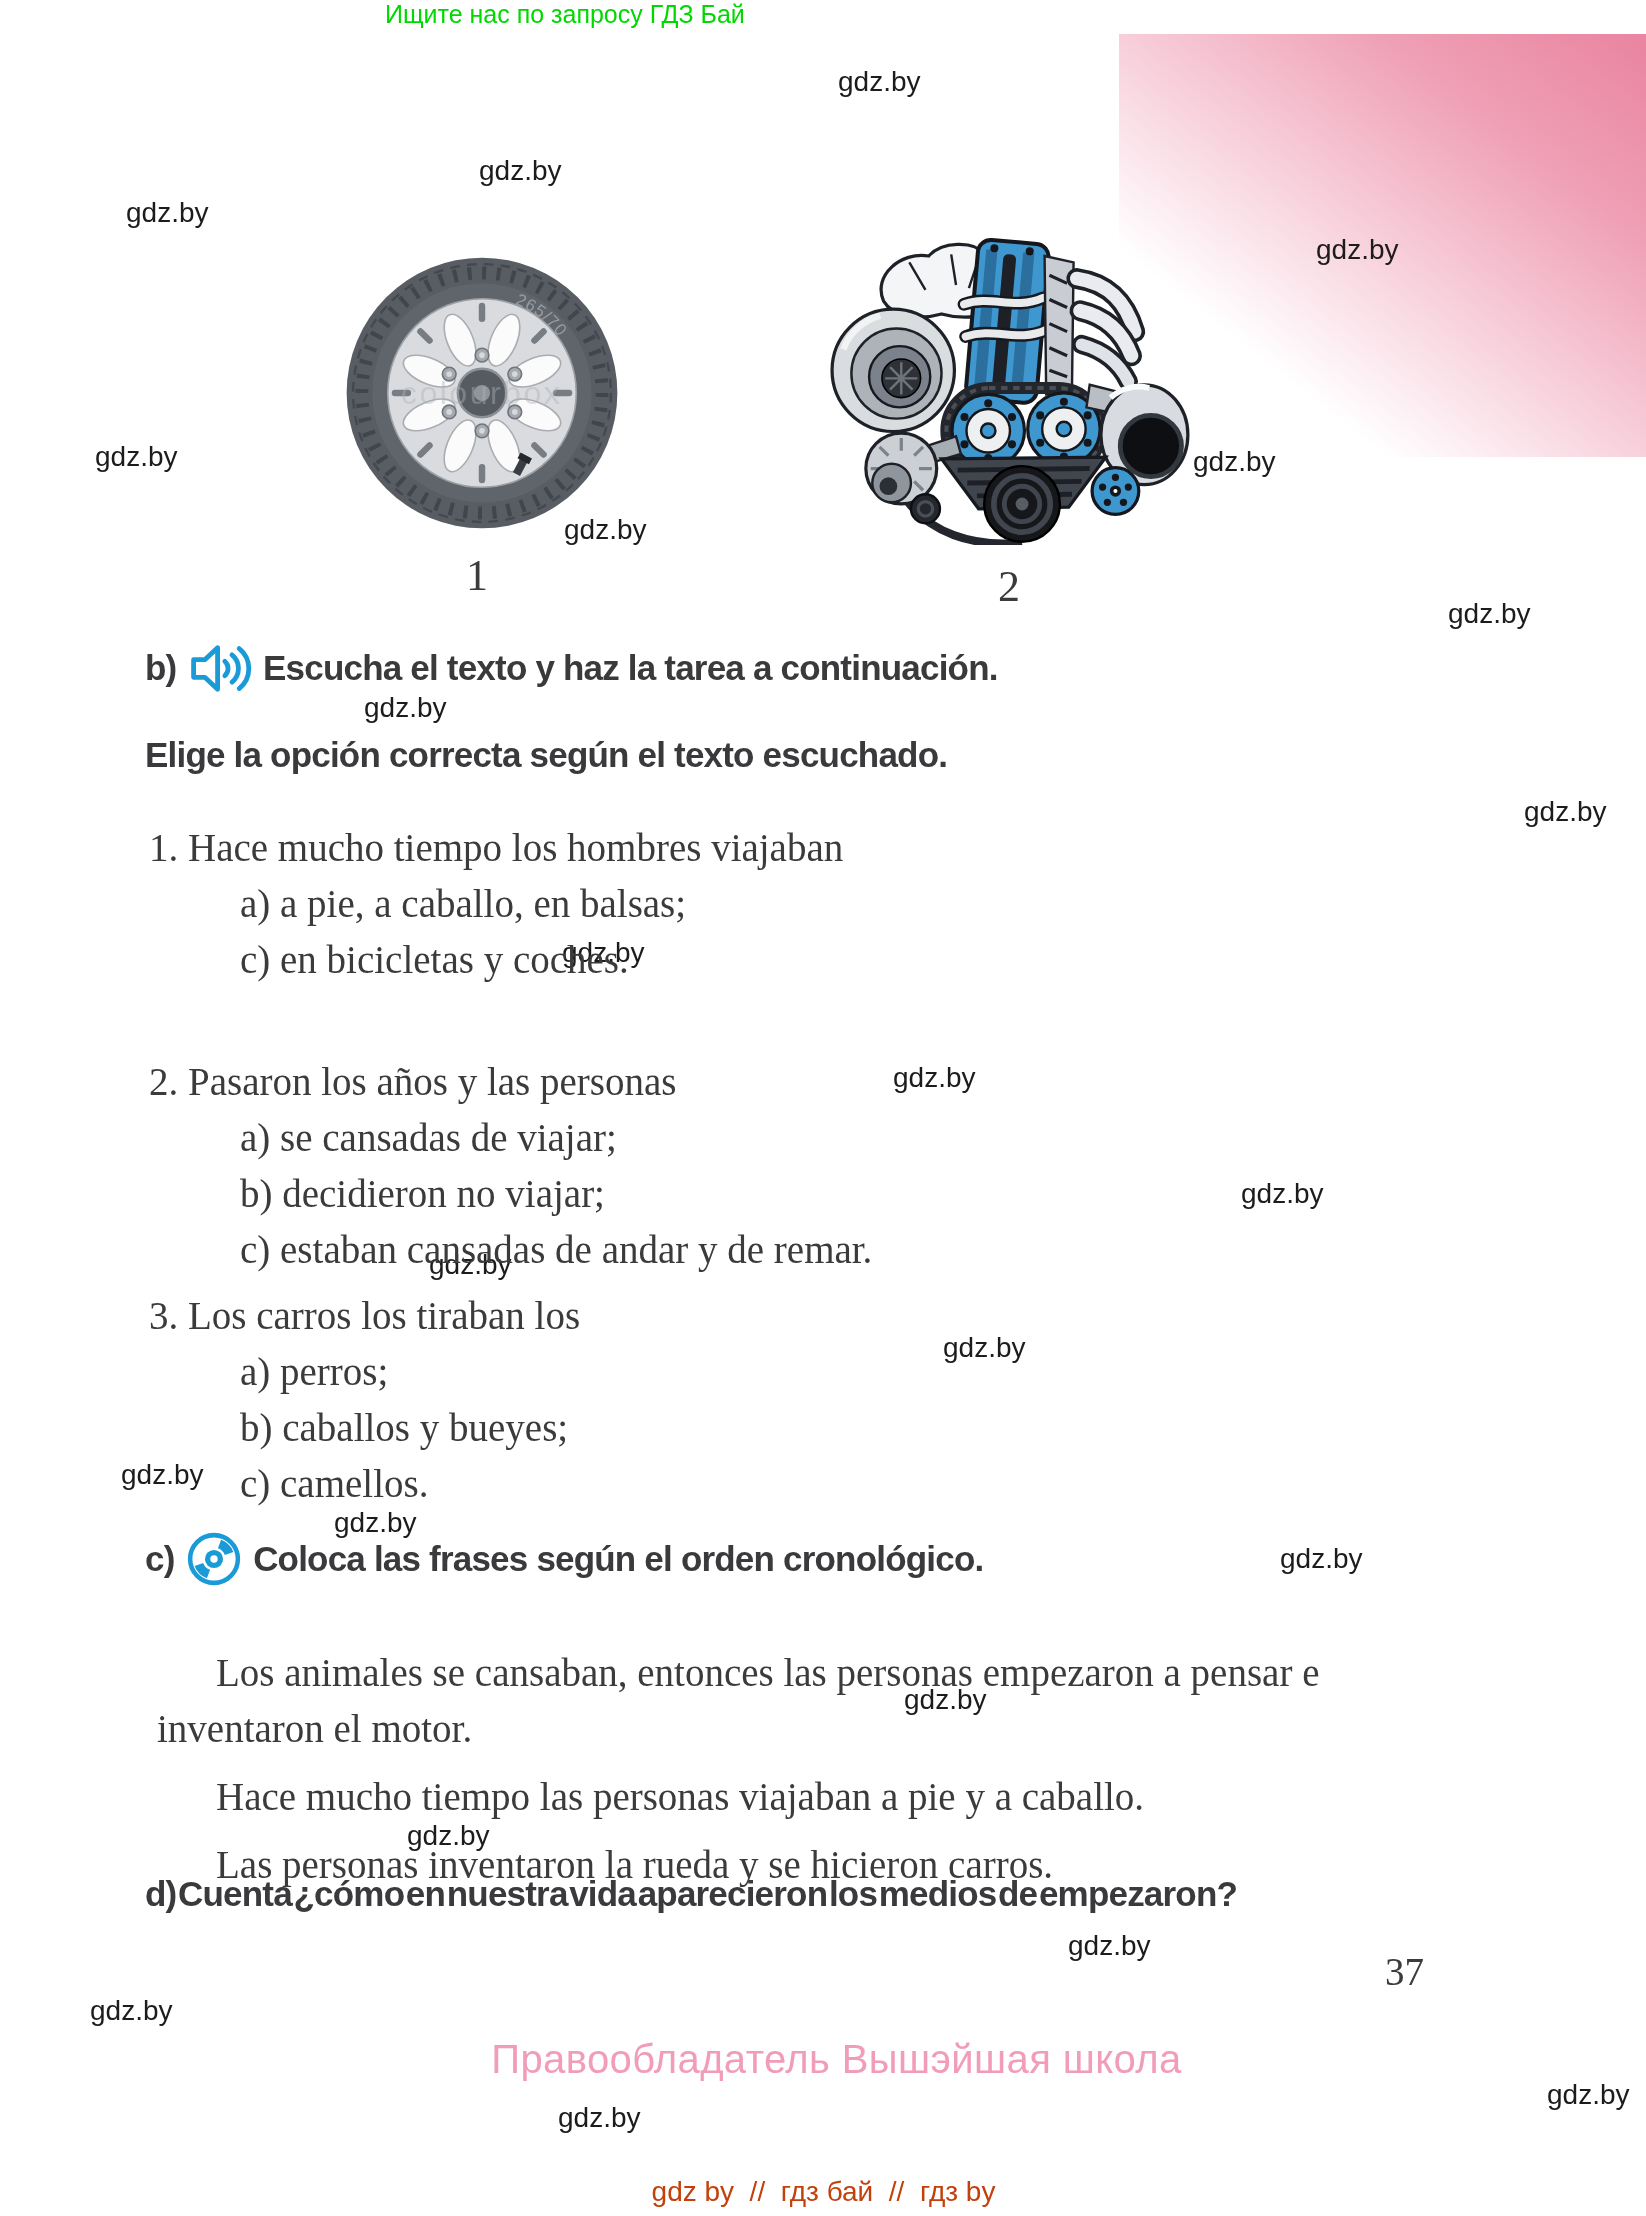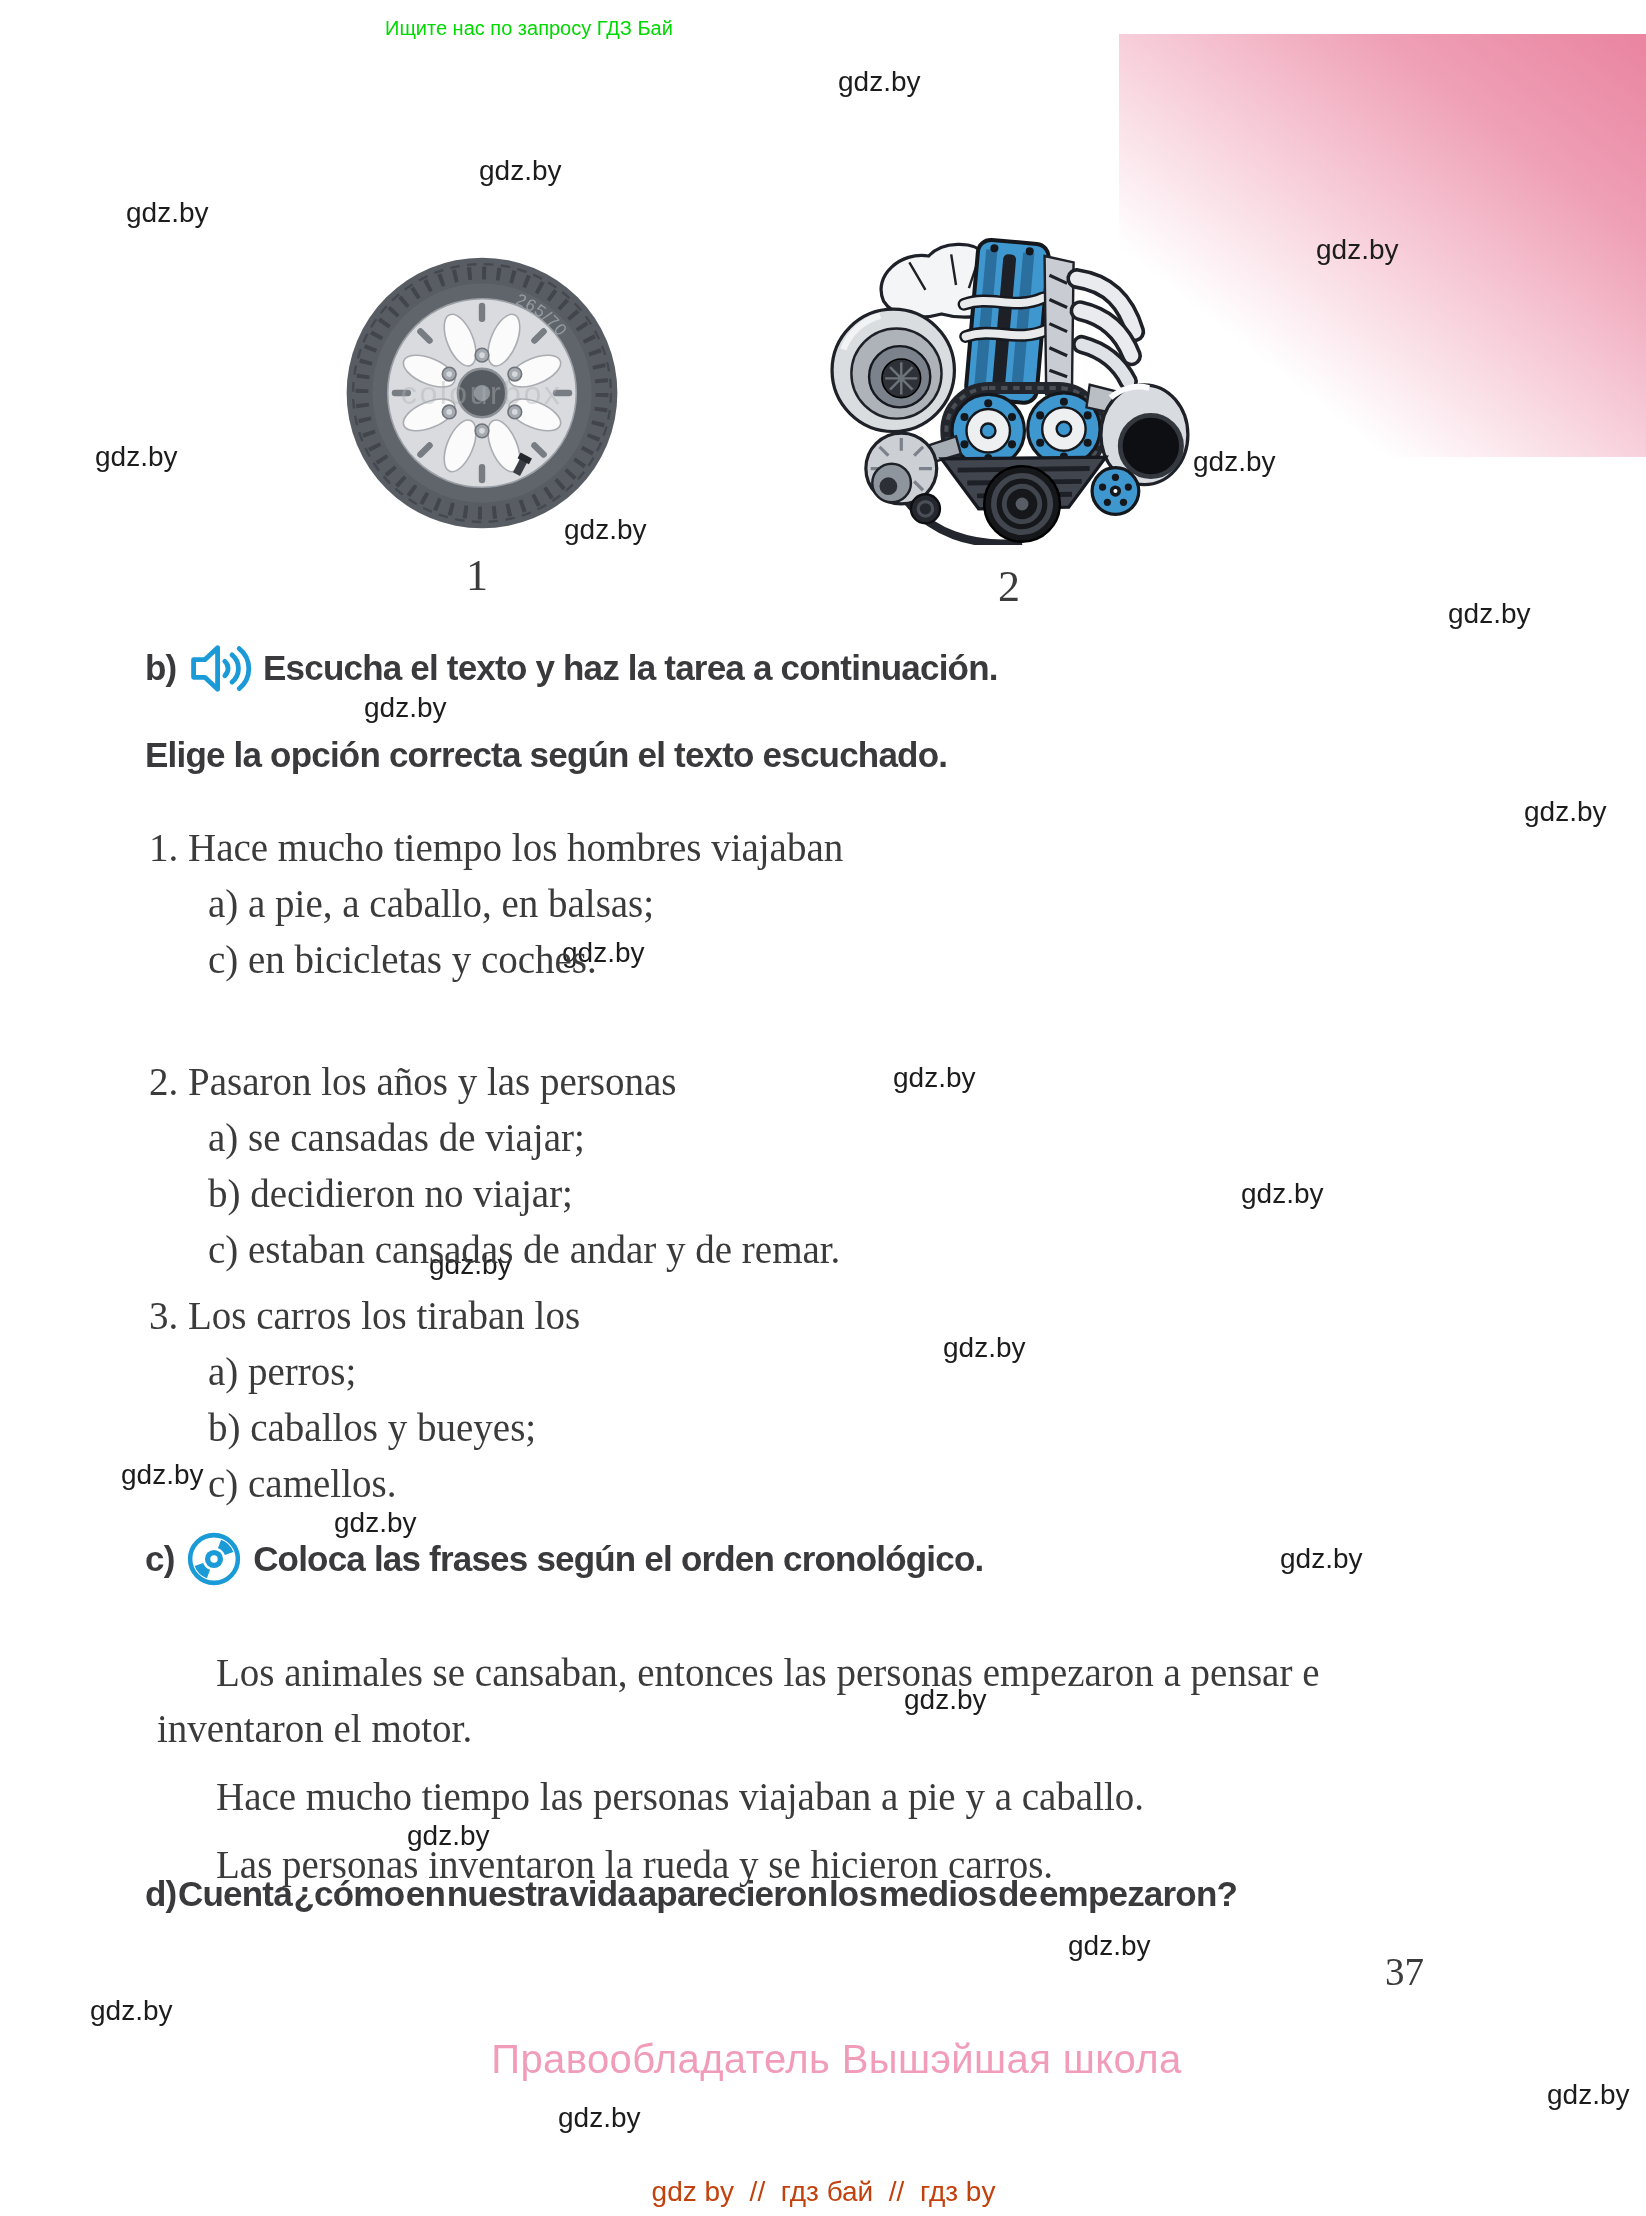--- a/index.html
+++ b/index.html
@@ -1,28 +1,28 @@
 <!DOCTYPE html>
 <html style="font-size:13px"><head>
 <meta charset="utf-8">
 <style>
   html,body{margin:0;padding:0;}
   body{font-family:"Liberation Sans", sans-serif;}
   .page{position:relative;width:1647px;height:2216px;background:#ffffff;overflow:hidden;}
   .abs{position:absolute;}
   .wm{position:absolute;font-family:"Liberation Sans",sans-serif;font-size:28px;color:#1c1c1c;white-space:nowrap;}
-  .promo{position:absolute;left:385px;top:17px;font-size:20px;color:#00d900;white-space:nowrap;}
+  .promo{position:absolute;left:385px;top:0;font-size:25px;color:#00d900;white-space:nowrap;}
   .pink-grad{position:absolute;left:1119px;top:34px;width:528px;height:423px;
     background:linear-gradient(218deg,#ea86a2 2%,#efa0b6 25%,#f8d3de 52%,rgba(255,255,255,0) 75%);}
   .sans-h{font-family:"Liberation Sans",sans-serif;font-weight:700;font-size:35px;color:#3a3a3d;letter-spacing:-0.8px;line-height:1.05;white-space:nowrap;}
   .hrow{display:flex;align-items:center;gap:11.3px;}
   .serif{font-family:"Liberation Serif",serif;font-size:39px;color:#3b3b3b;line-height:56px;}
   .stem{white-space:nowrap;}
   .opts{margin-left:59px;}
-  .opt{white-space:nowrap;}
+  .opt{white-space:nowrap;margin-left:32px;}
   .par{margin:12px;width:1201px;text-indent:59px;}
   .d-head{letter-spacing:-0.8px;word-spacing:-7.3px;}
   .fig-label{font-family:"Liberation Serif",serif;font-size:44px;color:#3b3b3b;}
   .pagenum{position:absolute;left:1385px;top:1949px;font-family:"Liberation Serif",serif;font-size:39px;color:#3b3b3b;}
   .footer-pink{position:absolute;left:13px;top:2037px;width:100%;text-align:center;font-size:40px;color:#f19cb9;letter-spacing:0.4px;}
   .footer-links{position:absolute;left:0;top:2176px;width:100%;text-align:center;font-size:28px;color:#c2410c;white-space:pre;}
 </style>
 </head>
 <body>
 

